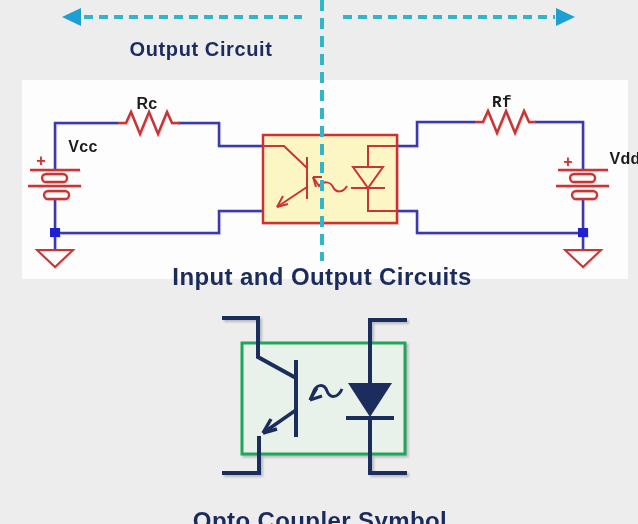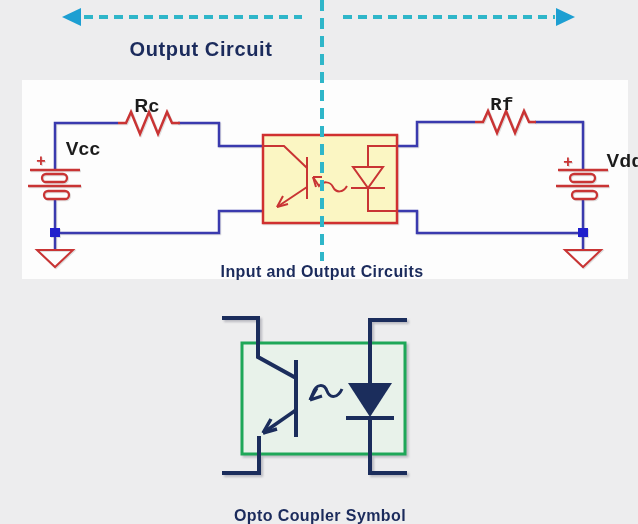--- a/index.html
+++ b/index.html
@@ -12,22 +12,22 @@
   .stage{position:relative;width:638px;height:524px;}
   .gfx{position:absolute;left:0;top:0;}
   .lbl{
     position:absolute;
     color:#1b2b5c;
     font-weight:bold;
     text-align:center;
     white-space:nowrap;
   }
   .region-lbl{font-size:20px;letter-spacing:0.6px;}
-  .caption-lbl{font-size:16px;letter-spacing:0.4px;}
-  .comp-lbl{font-size:19px;color:#1c1c1c;letter-spacing:0.3px;}
+  .caption-lbl{font-size:24px;letter-spacing:0.4px;}
+  .comp-lbl{font-size:16px;color:#1c1c1c;letter-spacing:0.3px;}
   .sym-shadow{filter:drop-shadow(2px 2px 1px rgba(70,70,90,0.30));}
   .cir-shadow{filter:drop-shadow(1px 1px 0.5px rgba(0,0,0,0.12));}
 </style>
 </head>
 <body>
 
 <div class="stage">
 
   <svg class="gfx" width="638" height="524" viewBox="0 0 638 524">
 

